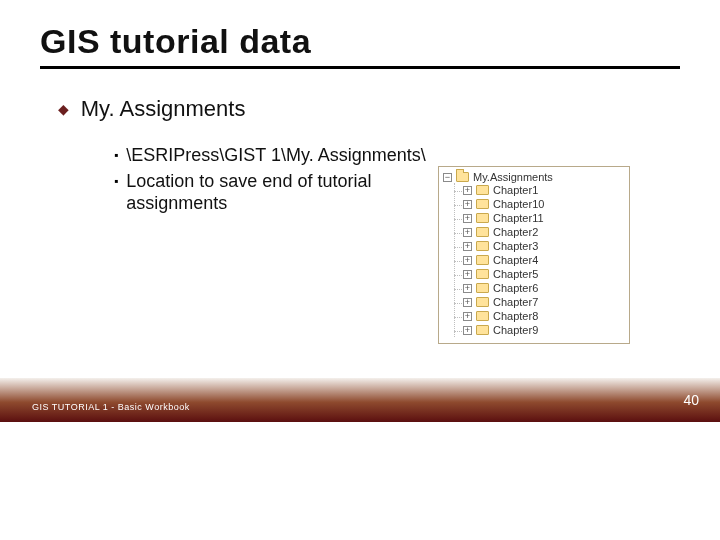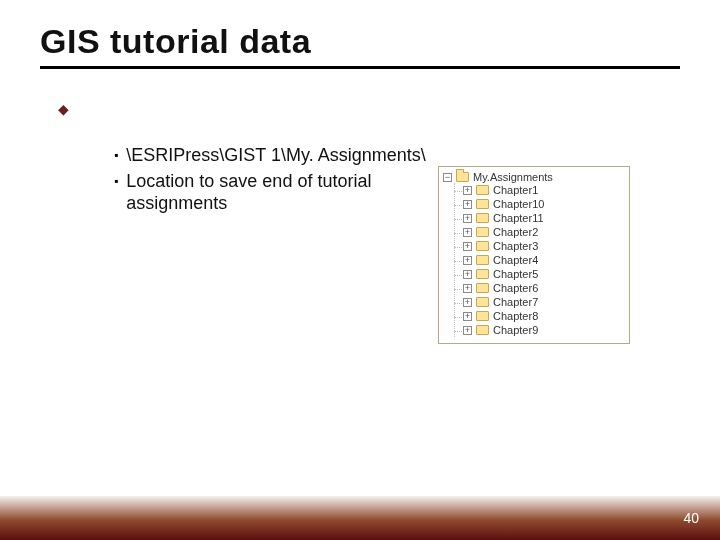--- a/index.html
+++ b/index.html
@@ -1,17 +1,17 @@
 <!DOCTYPE html>
 <html><head>
 <meta charset="utf-8">
 <style>
   * { box-sizing: border-box; margin: 0; padding: 0; }
   html, body { width: 720px; height: 540px; font-family: Arial, Helvetica, sans-serif; background: #fff; overflow: hidden; }
-  .slide { position: relative; width: 720px; height: 540px; }
+  .slide { position: relative; width: 720px; height: 422px; }
   .title { position: absolute; left: 40px; top: 22px; font-size: 34px; font-weight: bold; color: #111; letter-spacing: 0.5px; }
   .title-rule { position: absolute; left: 40px; top: 66px; width: 640px; height: 3px; background: #000; }
   .content { position: absolute; left: 58px; top: 96px; width: 620px; }
   .lvl1 { display: flex; align-items: flex-start; }
   .lvl1-bullet { color: #6b1f1f; font-size: 14px; line-height: 26px; margin-right: 12px; }
   .lvl1-text { font-size: 22px; color: #111; }
   .lvl2 { margin-left: 56px; margin-top: 22px; width: 340px; }
   .lvl2-item { display: flex; align-items: flex-start; margin-bottom: 4px; }
   .lvl2-bullet { font-size: 12px; line-height: 22px; color: #000; margin-right: 8px; }
   .lvl2-text { font-size: 18px; color: #111; line-height: 22px; }
@@ -31,20 +31,21 @@
 </head>
 <body>
 
 <div class="slide">
   <div class="title">GIS tutorial data</div>
   <div class="title-rule"></div>
 
   <div class="content">
     <div class="lvl1">
       <span class="lvl1-bullet">◆</span>
+      <span class="lvl1-text">My. Assignments</span>
     </div>
     <div class="lvl2">
       <div class="lvl2-item">
         <span class="lvl2-bullet">▪</span>
         <span class="lvl2-text">\ESRIPress\GIST 1\My. Assignments\</span>
       </div>
       <div class="lvl2-item">
         <span class="lvl2-bullet">▪</span>
         <span class="lvl2-text">Location to save end of tutorial assignments</span>
       </div>
@@ -110,14 +111,15 @@
         </div>
         <div class="tree-node">
           <span class="sq">+</span>
           <span class="folder"></span>
           <span>Chapter9</span>
         </div>
       </div>
   </div>
 
   <div class="footer-band"></div>
+  <div class="footer-text">GIS TUTORIAL 1 - Basic Workbook</div>
   <div class="page-num">40</div>
 </div>
 
 </body></html>

